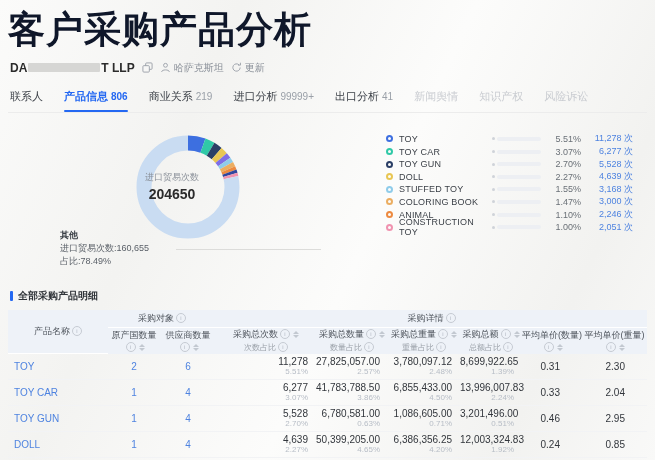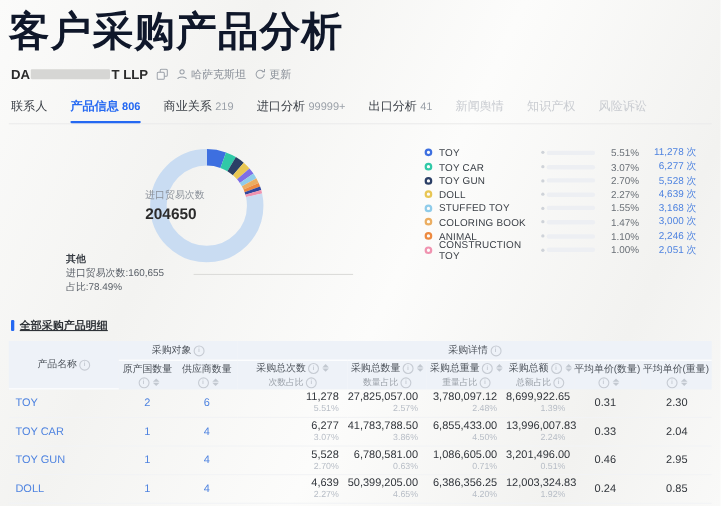--- a/index.html
+++ b/index.html
@@ -25,37 +25,37 @@
   .tab{padding:4px 0 8px 0;color:#3a3f46;cursor:pointer;white-space:nowrap;position:relative;}
   .tab .tcount{color:#9aa0a8;margin-left:3px;font-size:10px;}
   .tab.active{color:#2468f2;font-weight:700;}
   .tab.active .tcount{color:#2468f2;}
   .tab.active:after{content:"";position:absolute;left:0;right:0;bottom:0;height:2px;background:#2468f2;border-radius:1px;}
   .tab.disabled{color:#c9ccd1;}
   
   .analysis{display:flex;height:172px;}
   .chart-wrap{width:372px;position:relative;}
   .donut{position:absolute;left:124px;top:18px;width:112px;height:112px;}
-  .donut-center{position:absolute;left:124px;top:18px;width:112px;height:112px;display:flex;flex-direction:column;align-items:flex-start;justify-content:center;gap:2px;pointer-events:none;}
+  .donut-center{position:absolute;left:108px;top:18px;width:112px;height:112px;display:flex;flex-direction:column;align-items:center;justify-content:center;gap:2px;pointer-events:none;}
   .dc-label{font-size:9px;color:#8a9099;}
   .dc-value{font-size:14px;font-weight:700;color:#2b2b2b;}
   .chart-tip{position:absolute;left:52px;top:116px;font-size:9px;line-height:1.45;color:#5a6068;}
   .tip-title{font-weight:700;color:#3a3f46;}
   .leader{position:absolute;left:168px;top:136px;width:145px;height:1px;background:#dcdcda;}
   
   .legend{flex:1;padding:20px 14px 0 6px;}
   .legend-row{display:flex;align-items:center;height:12.6px;font-size:9px;cursor:pointer;}
   .ldot{width:3px;height:3px;border-radius:50%;border:2.5px solid #888;flex:0 0 auto;margin-right:6px;}
   .lname{flex:1;color:#3a3f46;letter-spacing:.2px;}
   .sdot{width:3px;height:3px;border-radius:50%;background:#cfd3d9;margin-right:2px;flex:0 0 auto;}
   .ltrack{width:44px;height:4px;border-radius:2px;background:#edeff3;flex:0 0 auto;margin-right:8px;}
   .lpct{width:32px;text-align:right;color:#6a7077;flex:0 0 auto;}
   .lcount{width:52px;text-align:right;color:#4e83e0;flex:0 0 auto;}
   
-  .section-title{display:flex;align-items:center;gap:5px;font-size:10px;font-weight:700;color:#2f3338;margin:4px 0 7px 2px;text-decoration:underline;}
+  .section-title{display:flex;align-items:center;gap:5px;font-size:10px;font-weight:700;color:#2f3338;margin:4px 0 7px 2px;}
   .accent{width:3px;height:10px;background:#2468f2;border-radius:1px;}
   table{border-collapse:collapse;width:639px;table-layout:fixed;}
   thead th{background:#eef2f8;font-weight:400;font-size:9px;color:#4e545c;padding:0;vertical-align:middle;}
   tr.group-row th{height:17px;border-bottom:1px solid #fff;}
   tr.col-row th{height:26px;}
   th .sub{font-size:8px;color:#9aa0a8;margin-top:1px;}
   .info{display:inline-block;width:8px;height:8px;line-height:8px;border:1px solid #c6cbd3;border-radius:50%;
     font-size:6px;color:#b2b8c2;text-align:center;margin-left:2px;font-style:normal;vertical-align:1px;cursor:pointer;}
   .sort{display:inline-flex;flex-direction:column;gap:1px;margin-left:3px;vertical-align:middle;cursor:pointer;}
   .sort i{width:0;height:0;border-left:3px solid transparent;border-right:3px solid transparent;display:block;}

